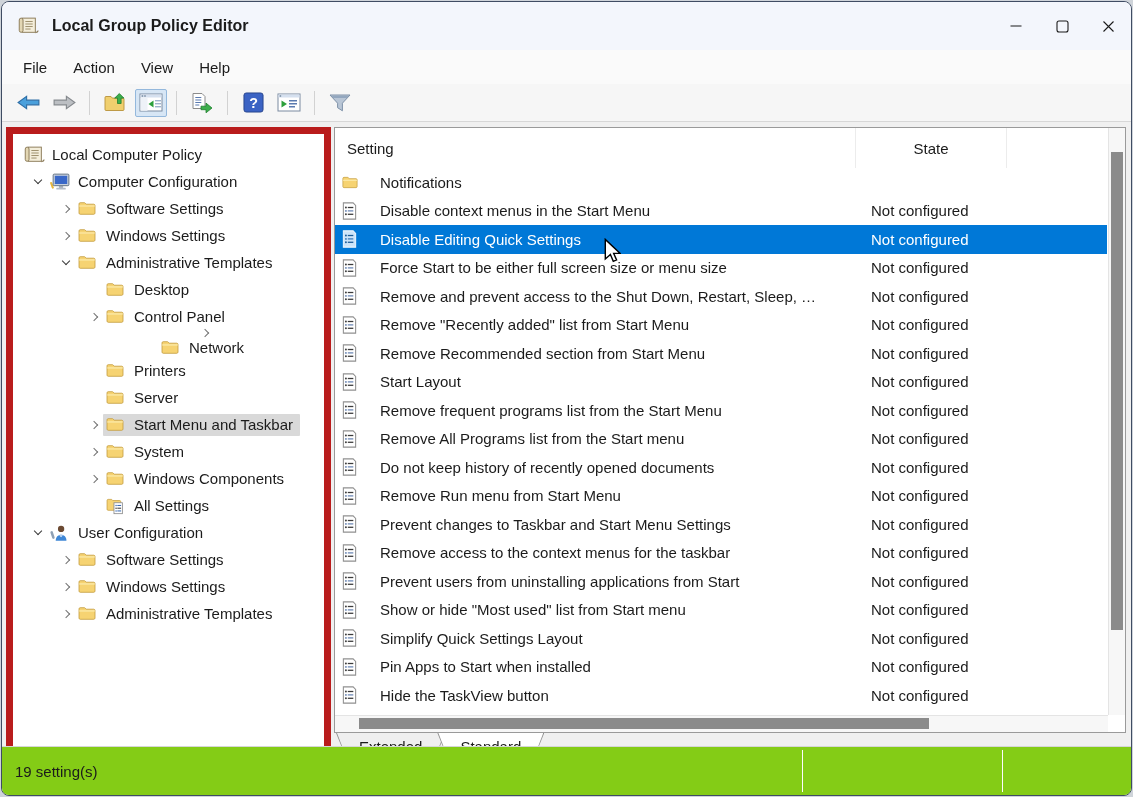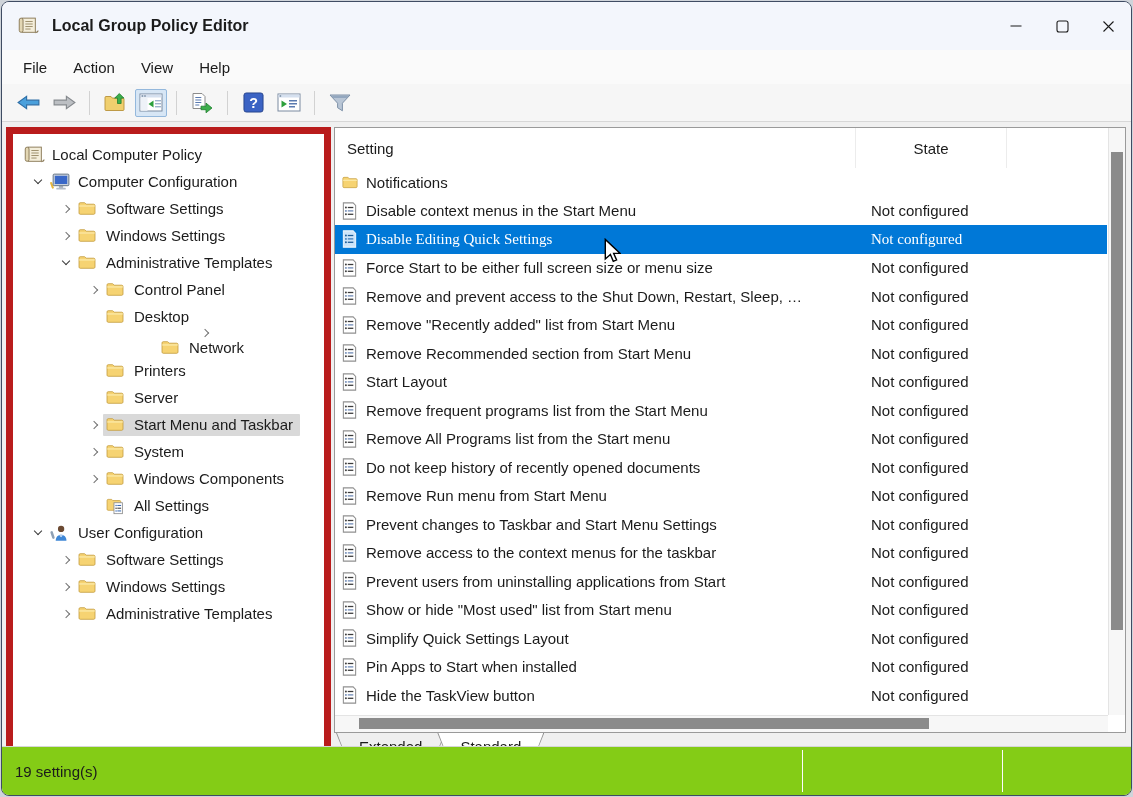--- a/index.html
+++ b/index.html
@@ -38,23 +38,23 @@
   .ticon{width:21px;height:18px;display:flex;align-items:center;flex:none;}
   
   .list-panel{position:absolute;left:332px;right:5px;top:5px;height:606px;background:#fff;
     border:1px solid #9a9a9a;overflow:hidden;}
   .lheader{display:flex;height:40px;align-items:center;font-size:15px;}
   .hcell{height:40px;display:flex;align-items:center;border-right:1px solid #ececec;}
   .hcell.setting{width:521px;padding-left:12px;}
   .hcell.state{width:151px;justify-content:center;}
   .lrows{position:absolute;top:40px;left:0;right:18px;}
   .lrow{display:flex;height:28.5px;align-items:center;font-size:15px;white-space:nowrap;}
-  .lrow .c-setting{width:521px;display:flex;align-items:center;gap:8px;padding-left:7px;overflow:hidden;flex:none;}
+  .lrow .c-setting{width:521px;display:flex;align-items:center;gap:22px;padding-left:7px;overflow:hidden;flex:none;}
   .lrow .c-state{width:170px;padding-left:15px;flex:none;}
-  .lrow.selected{background:#0078d7;color:#fff;font-family:Liberation Serif, serif;}
+  .lrow.selected{background:#0078d7;color:#fff;}
   .licon{width:16px;height:18px;display:flex;align-items:center;flex:none;}
   .vscroll{position:absolute;top:0;right:0;bottom:17px;width:17px;background:#f7f7f7;border-left:1px solid #e4e4e4;}
   .vthumb{position:absolute;left:2px;right:2px;top:24px;height:478px;background:#8b8b8b;}
   .hscroll{position:absolute;left:0;right:17px;bottom:0;height:17px;background:#f7f7f7;border-top:1px solid #e4e4e4;}
   .hthumb{position:absolute;top:2px;bottom:3px;left:24px;width:570px;background:#8b8b8b;}
   
   .tab-strip{position:absolute;left:332px;right:5px;top:611px;height:30px;display:flex;padding-left:2px;}
   .tab{height:27px;clip-path:polygon(0 0,100% 0,calc(100% - 11px) 100%,11px 100%);
     background:#8f8f8f;padding:0 1px 1px 1px;}
   .tab + .tab{margin-left:-8px;}
@@ -261,43 +261,43 @@
             <span class="ticon">
               <svg width="18" height="15" viewBox="0 0 18 14">
                 <path d="M1 2.4c0-.7.5-1.2 1.2-1.2h4.1c.4 0 .7.1.9.4l1 1.1h7.6c.7 0 1.2.5 1.2 1.2v7.7c0 .7-.5 1.2-1.2 1.2H2.2c-.7 0-1.2-.5-1.2-1.2z" fill="#f6d372" stroke="#c49c3c" stroke-width=".8"></path>
                 <path d="M1.2 3.9h15.6v1.1H1.2z" fill="#fdeeb3"></path>
               </svg>
             </span>
             <span>Administrative Templates</span>
           </span>
         </div>
         <div class="tree-row" style="padding-left: 72px;">
+          <span class="expander"></span>
+          <span class="tree-sel">
+            <span class="ticon">
+              <svg width="18" height="15" viewBox="0 0 18 14">
+                <path d="M1 2.4c0-.7.5-1.2 1.2-1.2h4.1c.4 0 .7.1.9.4l1 1.1h7.6c.7 0 1.2.5 1.2 1.2v7.7c0 .7-.5 1.2-1.2 1.2H2.2c-.7 0-1.2-.5-1.2-1.2z" fill="#f6d372" stroke="#c49c3c" stroke-width=".8"></path>
+                <path d="M1.2 3.9h15.6v1.1H1.2z" fill="#fdeeb3"></path>
+              </svg>
+            </span>
+            <span>Desktop</span>
+          </span>
+        </div>
+        <div class="tree-row" style="padding-left: 72px;">
           <span class="expander">
             <i class="chev"></i>
           </span>
           <span class="tree-sel">
             <span class="ticon">
               <svg width="18" height="15" viewBox="0 0 18 14">
                 <path d="M1 2.4c0-.7.5-1.2 1.2-1.2h4.1c.4 0 .7.1.9.4l1 1.1h7.6c.7 0 1.2.5 1.2 1.2v7.7c0 .7-.5 1.2-1.2 1.2H2.2c-.7 0-1.2-.5-1.2-1.2z" fill="#f6d372" stroke="#c49c3c" stroke-width=".8"></path>
                 <path d="M1.2 3.9h15.6v1.1H1.2z" fill="#fdeeb3"></path>
               </svg>
             </span>
             <span>Control Panel</span>
-          </span>
-        </div>
-        <div class="tree-row" style="padding-left: 72px;">
-          <span class="expander"></span>
-          <span class="tree-sel">
-            <span class="ticon">
-              <svg width="18" height="15" viewBox="0 0 18 14">
-                <path d="M1 2.4c0-.7.5-1.2 1.2-1.2h4.1c.4 0 .7.1.9.4l1 1.1h7.6c.7 0 1.2.5 1.2 1.2v7.7c0 .7-.5 1.2-1.2 1.2H2.2c-.7 0-1.2-.5-1.2-1.2z" fill="#f6d372" stroke="#c49c3c" stroke-width=".8"></path>
-                <path d="M1.2 3.9h15.6v1.1H1.2z" fill="#fdeeb3"></path>
-              </svg>
-            </span>
-            <span>Desktop</span>
           </span>
         </div>
         <div class="tree-row" style="padding-left: 72px; flex-direction: column;">
           <span class="expander">
             <i class="chev"></i>
           </span>
           <span class="tree-sel">
             <span class="ticon">
               <svg width="18" height="15" viewBox="0 0 18 14">
                 <path d="M1 2.4c0-.7.5-1.2 1.2-1.2h4.1c.4 0 .7.1.9.4l1 1.1h7.6c.7 0 1.2.5 1.2 1.2v7.7c0 .7-.5 1.2-1.2 1.2H2.2c-.7 0-1.2-.5-1.2-1.2z" fill="#f6d372" stroke="#c49c3c" stroke-width=".8"></path>

